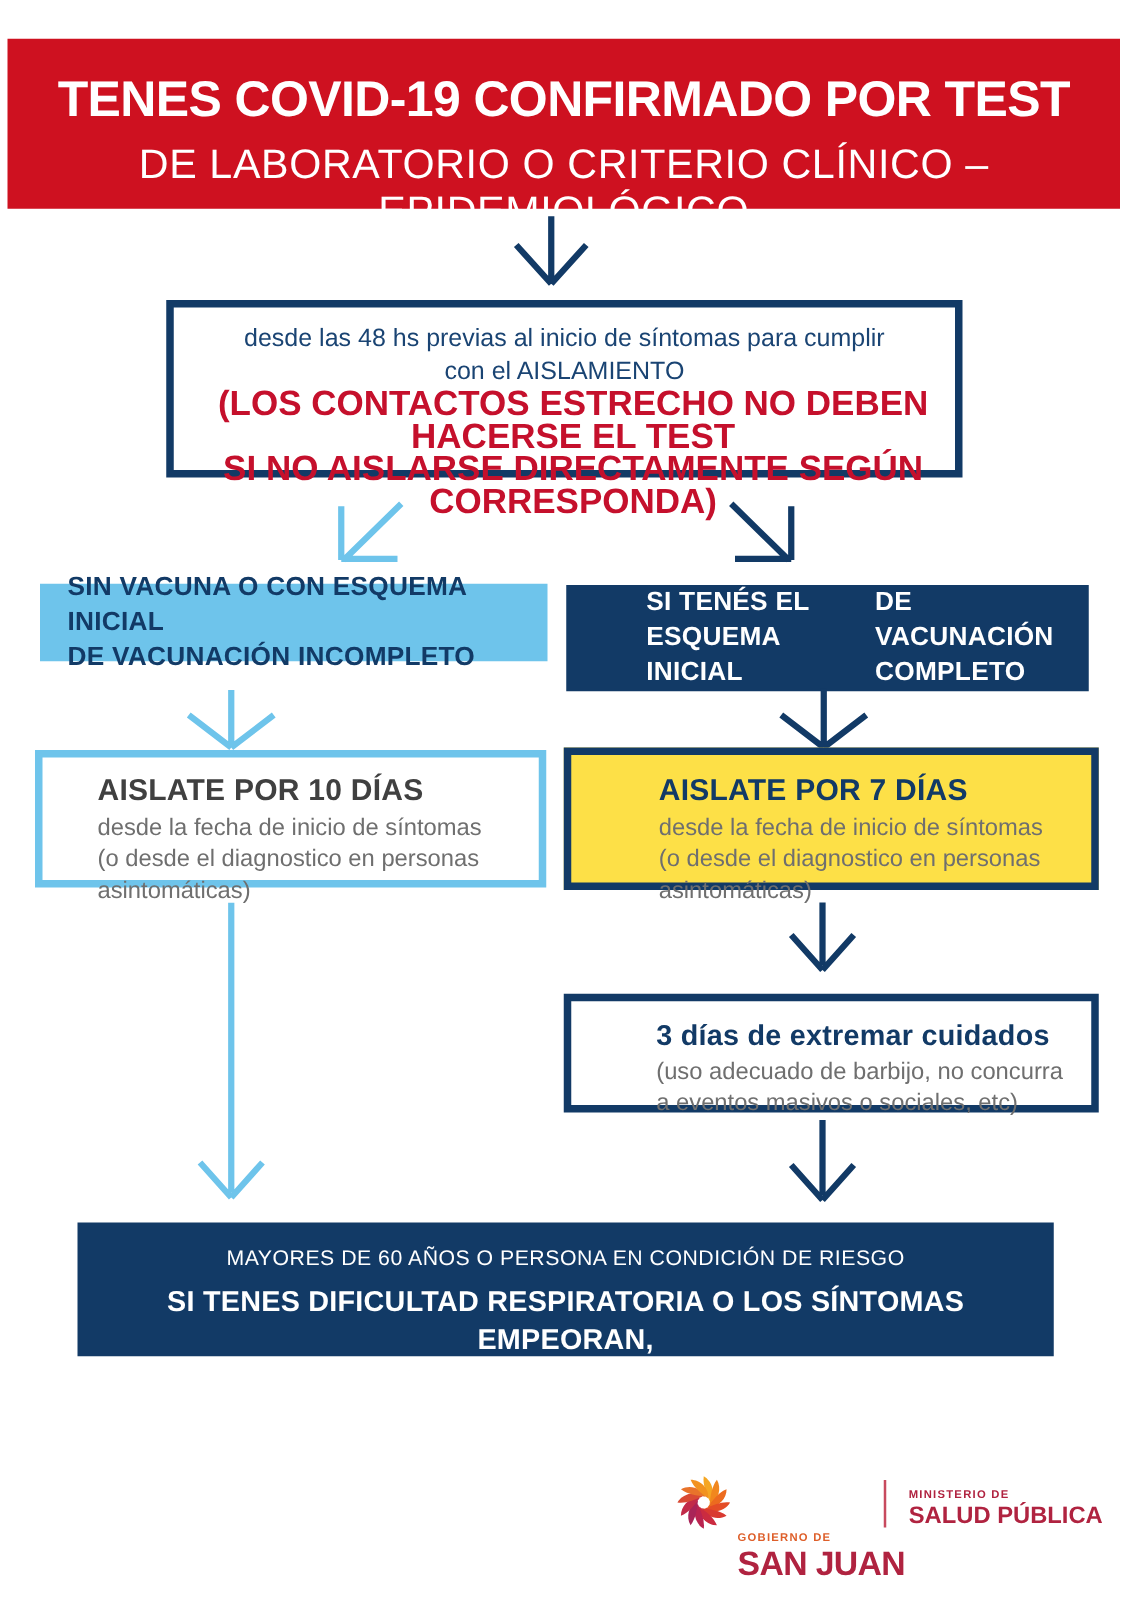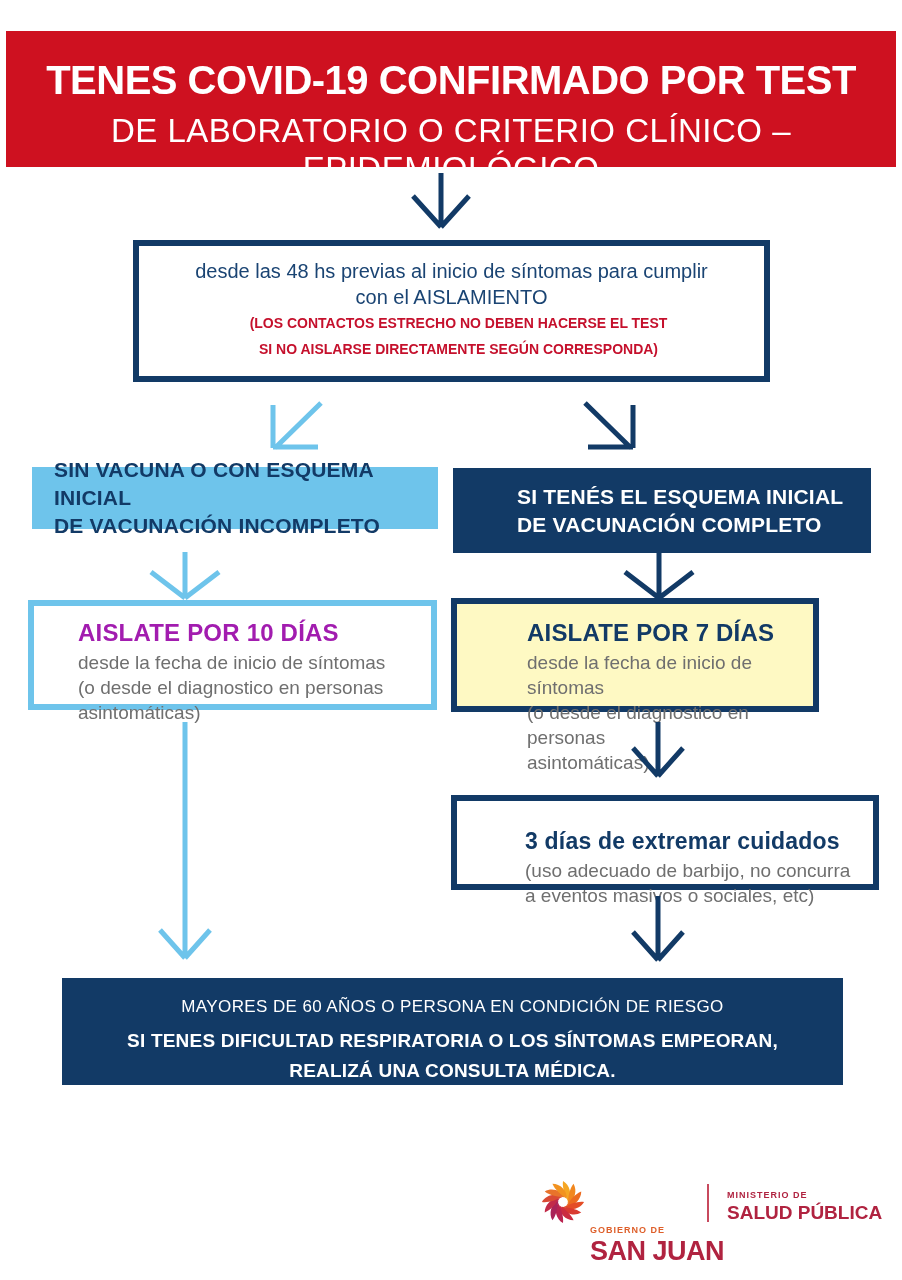--- a/index.html
+++ b/index.html
@@ -10,43 +10,43 @@
   .abs{position:absolute;box-sizing:border-box;}
 
   
   .header{left:6px;top:31px;width:890px;height:136px;background:#CE1120;color:#fff;text-align:center;}
   .header-title{margin-top:27px;font-size:40px;font-weight:bold;letter-spacing:-0.5px;}
   .header-subtitle{margin-top:9px;font-size:33px;font-weight:normal;letter-spacing:0.5px;}
 
   
   .notice-box{left:133px;top:240px;width:637px;height:142px;background:#fff;border:6px solid #123A66;text-align:center;padding-top:12px;}
   .notice-line{font-size:20px;line-height:26px;color:#1A4473;}
-  .warning-line{font-size:14px;line-height:26px;color:#C5102C;font-weight:bold;margin-left:14px;}
+  .warning-line{font-size:28px;line-height:26px;color:#C5102C;font-weight:bold;margin-left:14px;}
 
   
   .cat-left{left:32px;top:467px;width:406px;height:62px;background:#6EC4EB;color:#123A66;
     display:flex;flex-direction:column;justify-content:center;padding-left:22px;}
   .cat-right{left:453px;top:468px;width:418px;height:85px;background:#123A66;color:#ffffff;
-    display:flex;flex-direction:column;justify-content:center;padding-left:64px;}
+    display:flex;flex-direction:row;justify-content:center;padding-left:64px;}
   .cat-line{font-size:21px;font-weight:bold;line-height:28px;letter-spacing:0.2px;}
 
   
   .iso-left{left:28px;top:600px;width:409px;height:110px;background:#fff;border:6px solid #6EC4EB;padding:13px 8px 0 44px;}
-  .iso-right{left:451px;top:598px;width:368px;height:114px;background:#fef9c3;border:6px solid #123A66;padding:15px 8px 0 70px;}
-  .iso-title-red{font-size:24px;font-weight:bold;color:#a21caf;letter-spacing:0.2px;}
+  .iso-right{left:451px;top:598px;width:428px;height:114px;background:#fde047;border:6px solid #123A66;padding:15px 8px 0 70px;}
+  .iso-title-red{font-size:24px;font-weight:bold;color:#404040;letter-spacing:0.2px;}
   .iso-title-navy{font-size:24px;font-weight:bold;color:#123A66;letter-spacing:0.2px;}
   .iso-body{font-size:19px;color:#6F6F6F;line-height:25px;margin-top:3px;}
 
   
-  .care-box{left:451px;top:795px;width:428px;height:95px;background:#fff;border:6px solid #123A66;padding:27px 8px 0 68px;}
+  .care-box{left:451px;top:795px;width:428px;height:95px;background:#fff;border:6px solid #123A66;padding:14px 8px 0 68px;}
 
   
   .risk-box{left:62px;top:978px;width:781px;height:107px;background:#123A66;color:#fff;text-align:center;}
   .risk-subtitle{margin-top:19px;font-size:17px;font-weight:normal;letter-spacing:0.4px;text-align:center;}
-  .risk-title{margin-top:9px;font-size:19px;font-weight:bold;line-height:30px;letter-spacing:0.2px;}
+  .risk-title{margin-top:9px;font-size:23px;font-weight:bold;line-height:30px;letter-spacing:0.2px;}
 
   
   .footer-gov{left:590px;top:1225px;}
   .footer-min{left:727px;top:1190px;}
   .logo-small-orange{font-size:9px;font-weight:bold;letter-spacing:1px;color:#DE5F2A;}
   .logo-small-red{font-size:9px;font-weight:bold;letter-spacing:1px;color:#B02340;}
   .logo-large{font-size:27px;font-weight:bold;color:#B02340;letter-spacing:-0.5px;margin-top:1px;}
   .logo-large-min{font-size:19px;font-weight:bold;color:#B02340;letter-spacing:0px;margin-top:2px;}
   .footer-divider{left:707px;top:1184px;width:2px;height:38px;background:#C84A5E;}
 </style>

